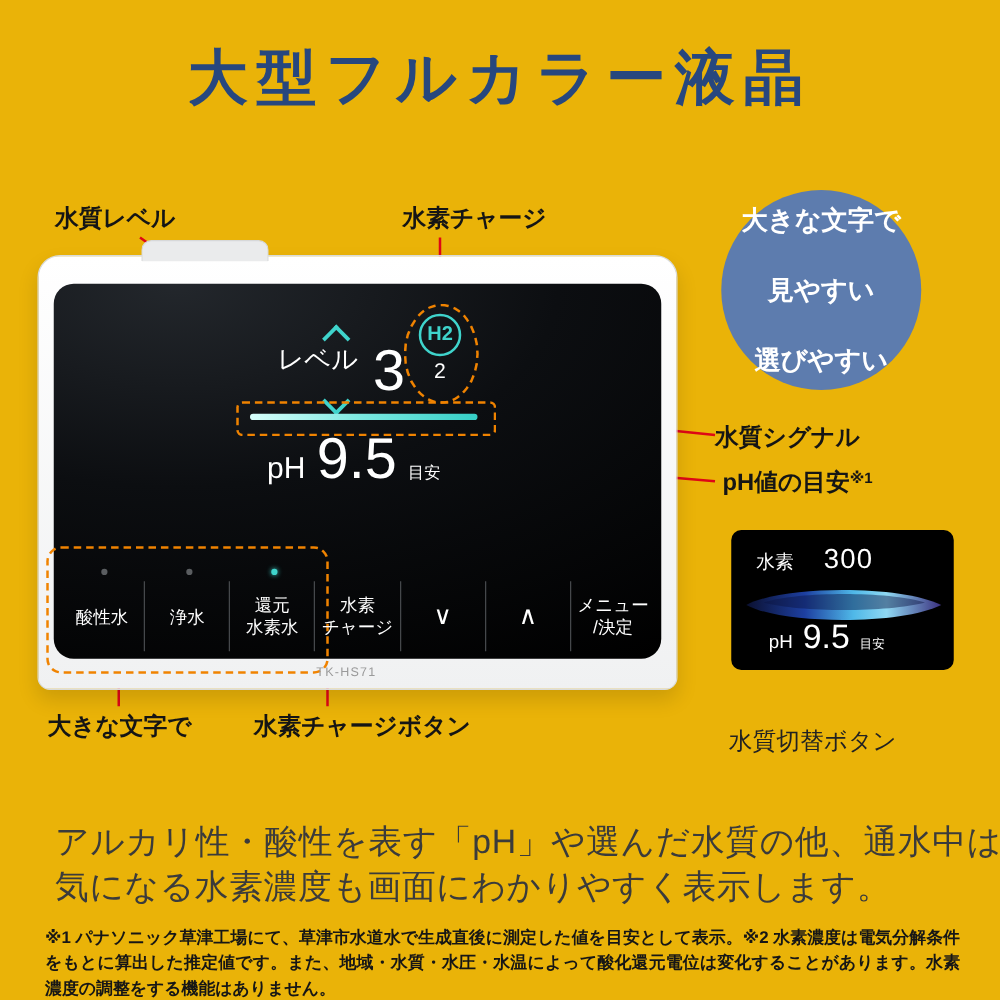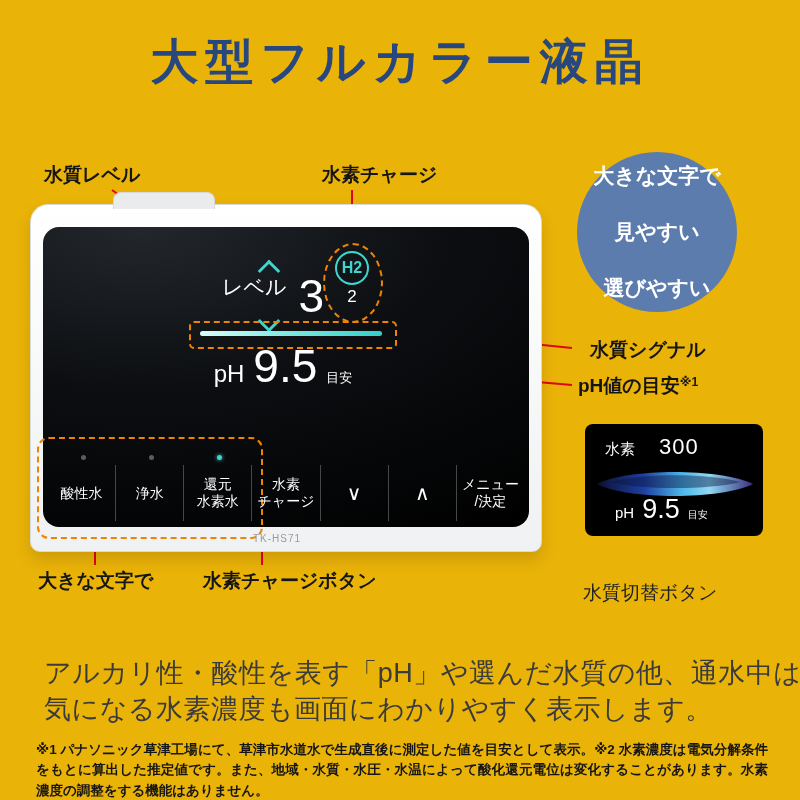--- a/index.html
+++ b/index.html
@@ -11,21 +11,21 @@
   
   .page-title{
     position:absolute;top:30px;left:0;width:100%;text-align:center;
     font-family:"Liberation Serif","DejaVu Serif",serif;
     font-weight:700;font-size:48px;letter-spacing:7px;color:#27477e;
   }
   
   .callout{position:absolute;font-size:19px;font-weight:700;color:#151515;white-space:nowrap;}
   .co-level{left:44px;top:162px}
   .co-charge{left:322px;top:162px}
-  .co-signal{left:590px;top:337px}
+  .co-signal{left:572px;top:337px}
   .co-ph{left:578px;top:373px}
   .co-switch{left:38px;top:568px}
   .co-chargebtn{left:203px;top:568px}
   .sup{font-size:12px;vertical-align:6px;font-weight:700}
   
   .connectors{position:absolute;left:0;top:0;pointer-events:none}
   
   .badge{
     position:absolute;left:577px;top:152px;width:160px;height:160px;border-radius:50%;
     background:#5d7cae;color:#fff;display:flex;flex-direction:column;justify-content:center;

